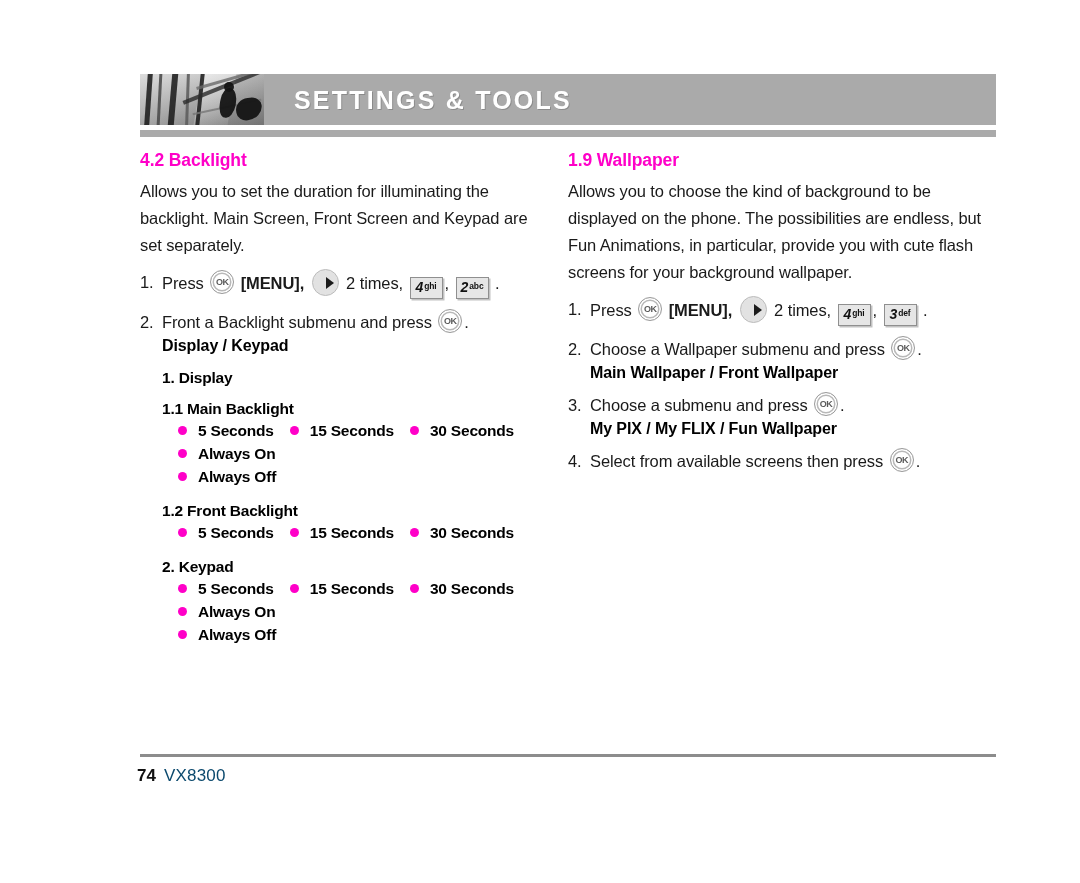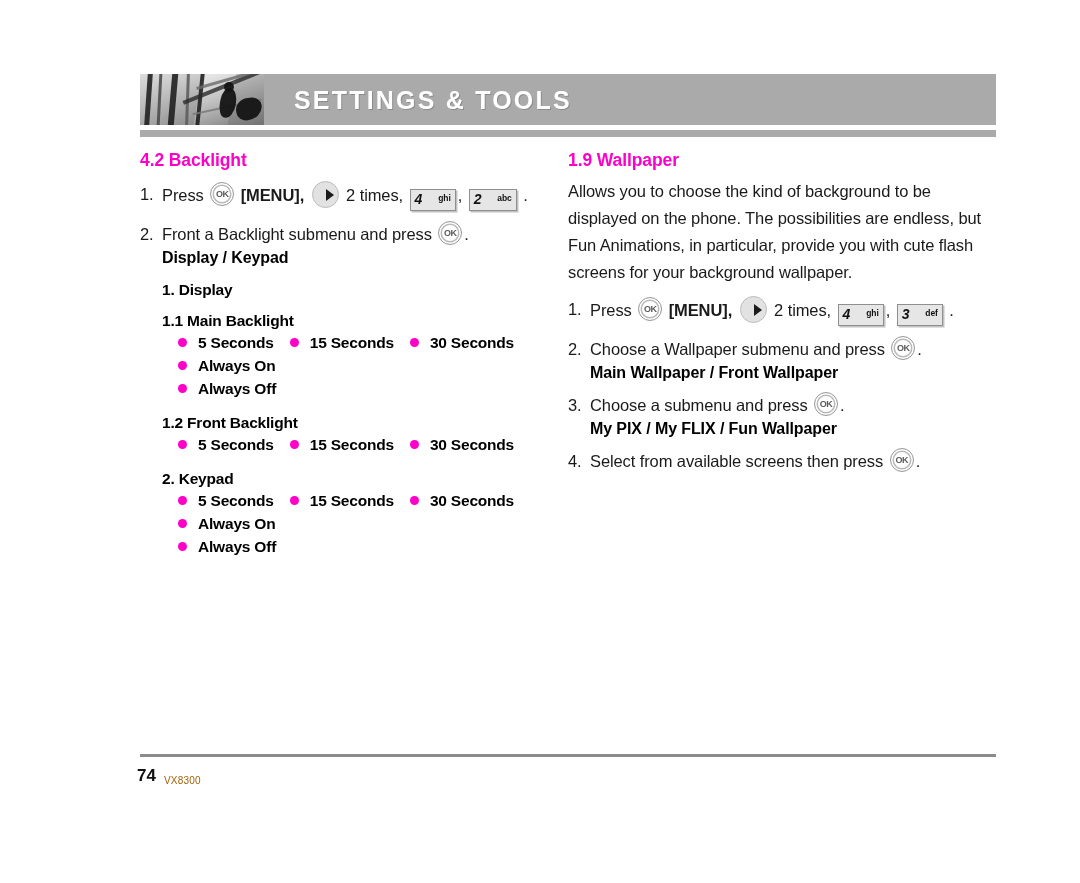--- a/index.html
+++ b/index.html
@@ -266,21 +266,20 @@
     font-style: italic;
     color: #111;
   }
   .num-key .a {
     font-size: 8.5px;
     font-weight: bold;
     color: #111;
     margin-left: 1px;
     position: relative;
     top: -3px;
-    padding-left: 15px;
   }
 
   b.strong { font-weight: bold; }
 
   
   .footer-rule {
     position: absolute;
     left: 140px;
     top: 754px;
     width: 856px;
@@ -294,22 +293,22 @@
     display: flex;
     align-items: flex-end;
     gap: 8px;
   }
   .footer .pg {
     font-size: 17px;
     font-weight: bold;
     color: #111;
   }
   .footer .model {
-    font-size: 10px;
-    color: #a16207;
+    font-size: 17px;
+    color: #0c4a6e;
     letter-spacing: 0.2px;
   }
 </style>
 </head>
 <body>
 
 <div class="page">
 
   <div class="header">
     <div class="header-photo">
@@ -330,20 +329,21 @@
     <div class="header-bar">
       <div class="header-title">SETTINGS &amp; TOOLS</div>
     </div>
   </div>
   <div class="header-rule"></div>
 
   <div class="col col-left">
 
     <h2 class="sec-title">4.2 Backlight</h2>
 
+    <p class="body-text">Allows you to set the duration for illuminating the backlight. Main Screen, Front Screen and Keypad are set separately.</p>
 
     <div class="step">
       <span class="num">1.</span>
       <span class="txt"><span>Press</span>&nbsp;<span class="ok-key"></span>&nbsp;<b class="strong">[MENU],</b>&nbsp;<span class="nav-key"></span>&nbsp;<span>2 times,</span>&nbsp;<span class="num-key"><span class="d">4</span><span class="a">ghi</span></span><span>,</span>&nbsp;<span class="num-key"><span class="d">2</span><span class="a">abc</span></span>&nbsp;<span>.</span></span>
     </div>
 
     <div class="step">
       <span class="num">2.</span>
       <span class="txt"><span>Front a Backlight submenu and press</span>&nbsp;<span class="ok-key"></span><span>.</span></span>
     </div>

